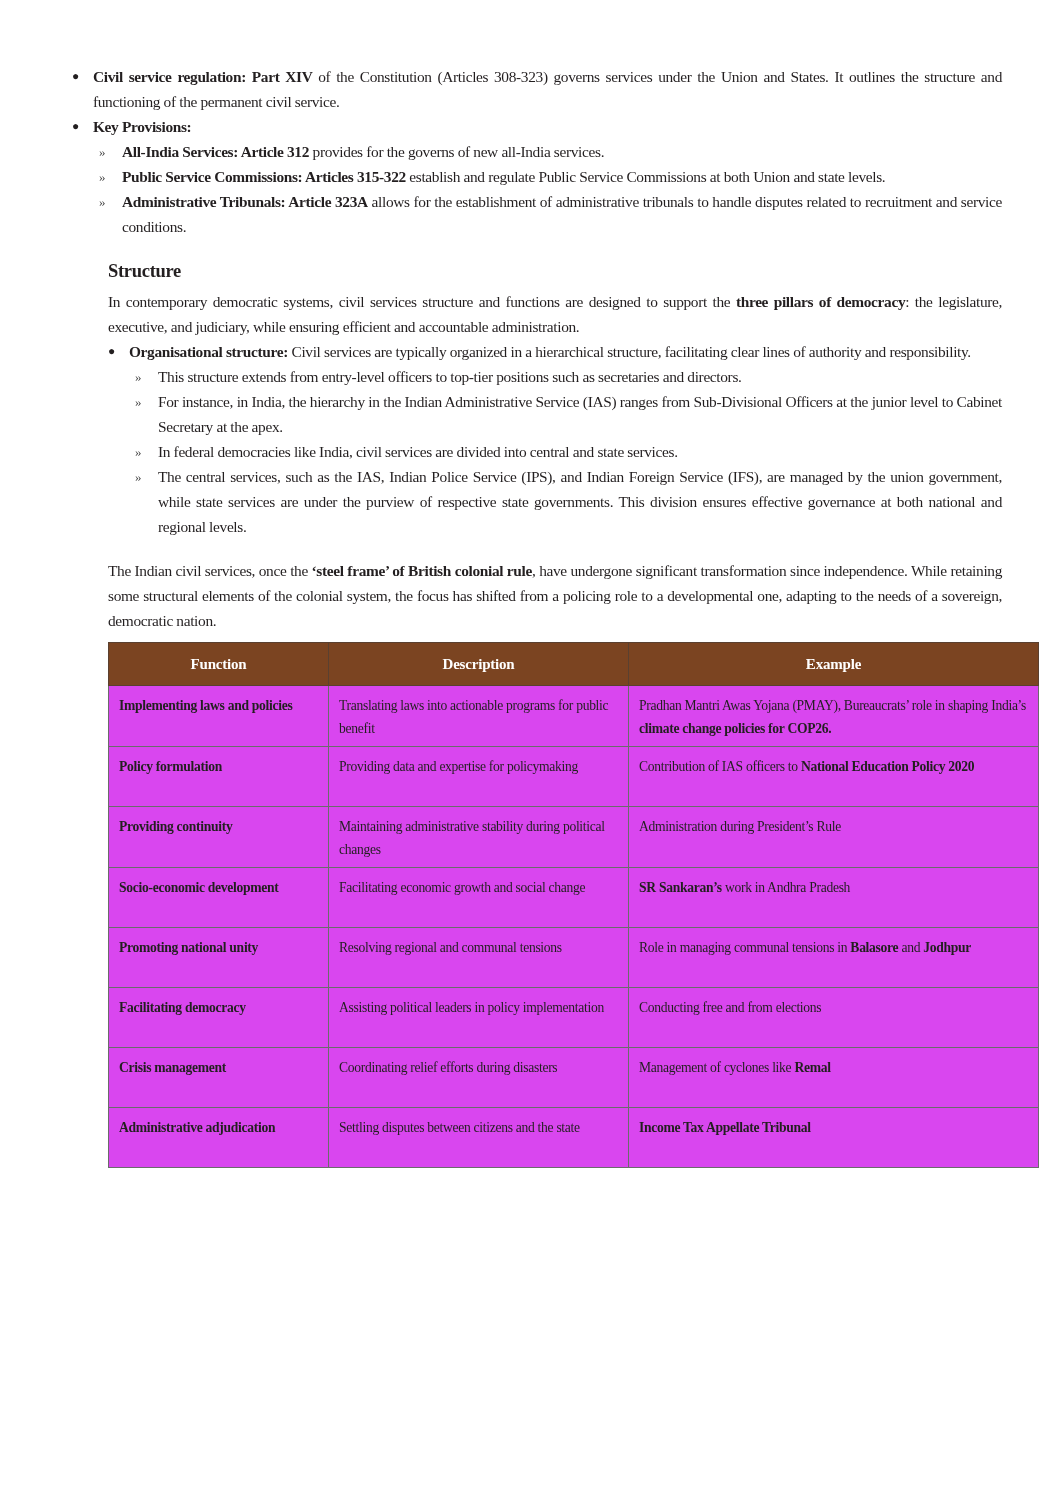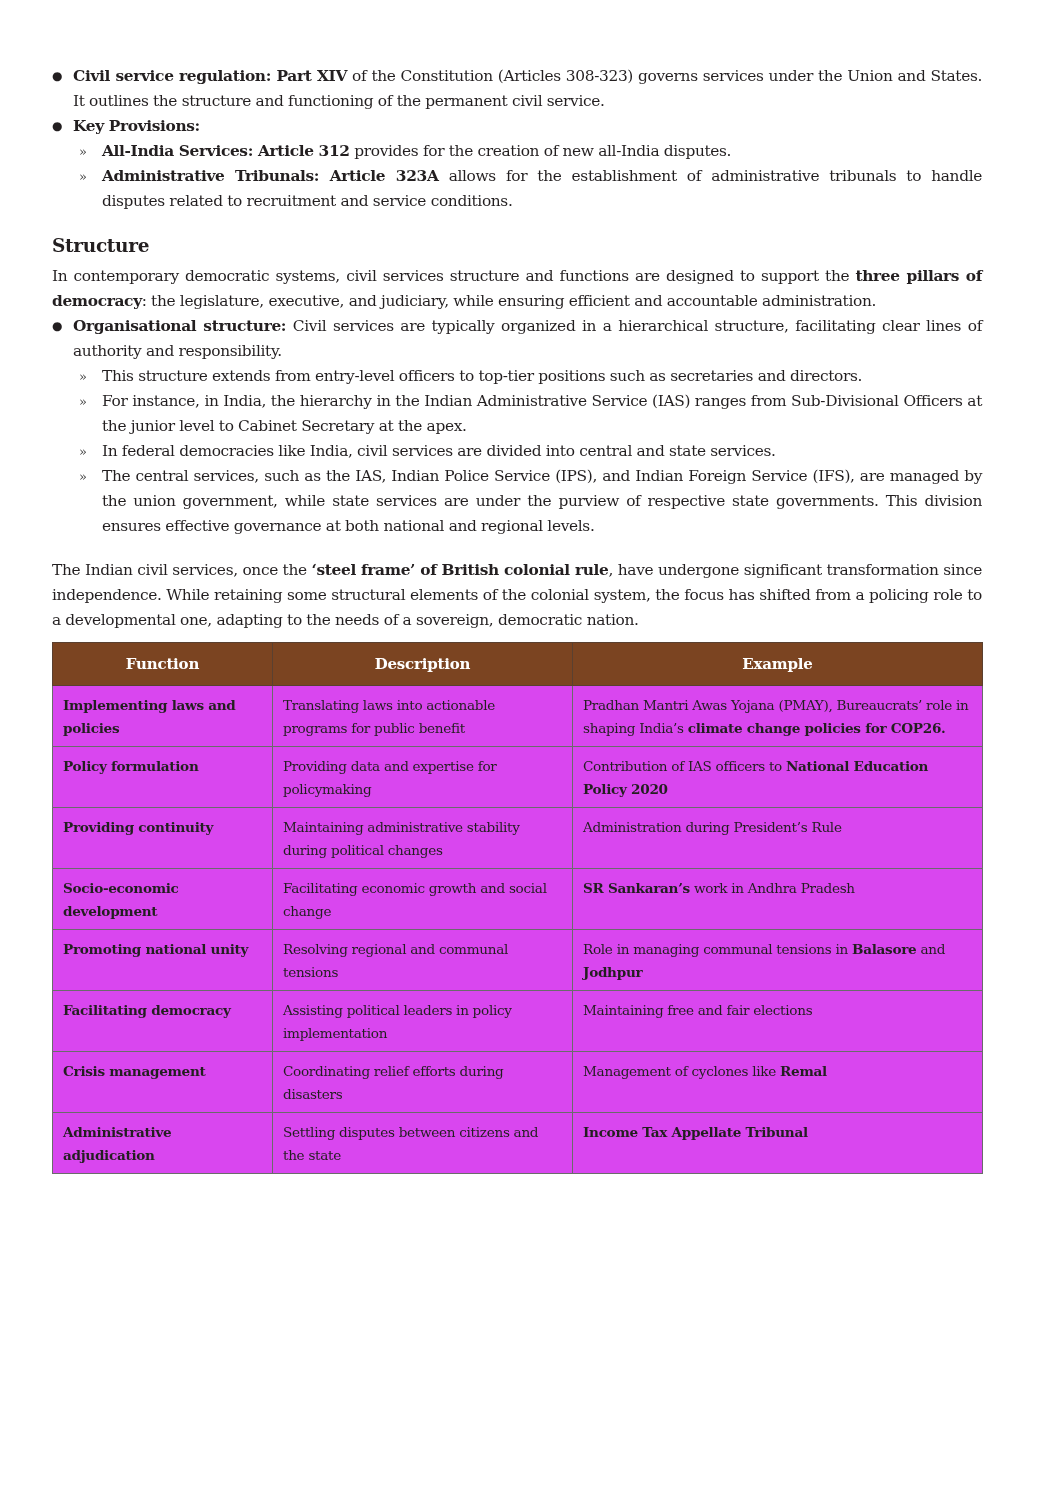--- a/index.html
+++ b/index.html
@@ -1,47 +1,48 @@
 <!DOCTYPE html>
 <html><head>
 <meta charset="utf-8">
 <style>
   html, body { margin: 0; padding: 0; background: #ffffff; }
   body { width: 1058px; height: 1497px; position: relative; overflow: hidden;
          font-family: "DejaVu Serif", "Liberation Serif", serif; color: #231f20; }
-  .page { position: absolute; left: 52px; top: 64px; width: 930px; }
+  .page { position: absolute; left: 72px; top: 64px; width: 930px; font-family: Liberation Serif, serif; }
   p, li { font-size: 15.4px; line-height: 25px; margin: 0; letter-spacing: -0.35px; }
   b { font-weight: bold; }
   ul { list-style: none; margin: 0; padding: 0; }
   .l1 > li { position: relative; padding-left: 21px; text-align: justify; }
   .l1 > li::before { content: "\25CF"; position: absolute; left: 0; top: 0; font-size: 12px; }
   .l2 { margin-top: 0; }
   .l2 > li { position: relative; padding-left: 29px; text-align: justify; }
   .l2 > li::before { content: "\00BB"; position: absolute; left: 6px; top: 0; font-size: 13px; color: #444; }
   h2 { font-size: 18.5px; font-weight: bold; margin: 0; line-height: 26px; letter-spacing: -0.3px; }
-  .sec { margin-top: 19px; }
+  .sec { margin-top: 19px; margin-left: 36px; }
   .intro { margin-top: 5px; text-align: justify; }
   table { border-collapse: collapse; width: 930px; margin-top: 9px; table-layout: fixed; border-radius: 26px; }
   th { background: #7b4421; color: #ffffff; font-size: 15px; font-weight: bold; height: 40px;
        border: 1px solid #5a4030; letter-spacing: -0.2px; }
   td { background: #d946ef; border: 1px solid #6b6b6b; vertical-align: top; font-size: 13.6px;
        line-height: 23px; padding: 8px 10px 6px 10px; height: 45px; letter-spacing: -0.3px; }
   td.fn { font-weight: bold; }
   col.c1 { width: 220px; } col.c2 { width: 300px; } col.c3 { width: 410px; }
 </style>
 </head>
 <body>
 
 <div class="page">
 
   <ul class="l1">
     <li><b>Civil service regulation: Part XIV</b><span> of the Constitution (Articles 308-323) governs services under the Union and States. It outlines the structure and functioning of the permanent civil service.</span></li>
     <li><b>Key Provisions:</b>
       <ul class="l2">
-        <li><b>All-India Services:  Article 312</b><span> provides for the creation of new all-India disputes.</span></li>
+        <li><b>All-India Services:  Article 312</b><span> provides for the governs of new all-India services.</span></li>
+        <li><b>Public Service Commissions: Articles 315-322</b><span> establish and regulate Public Service Commissions at both Union and state levels.</span></li>
         <li><b>Administrative Tribunals: Article 323A</b><span> allows for the establishment of administrative tribunals to handle disputes related to recruitment and service conditions.</span></li>
       </ul>
     </li>
   </ul>
 
   <div class="sec">
     <h2>Structure</h2>
     <p class="intro"><span>In contemporary democratic systems, civil services structure and functions are designed to support the </span><b>three pillars of democracy</b><span>: the legislature, executive, and judiciary, while ensuring efficient and accountable administration.</span></p>
     <ul class="l1">
       <li><b>Organisational structure:</b><span> Civil services are typically organized in a hierarchical structure, facilitating clear lines of authority and responsibility.</span>
@@ -93,21 +94,21 @@
     <td><span></span><b>SR Sankaran’s</b><span> work in Andhra Pradesh</span><b></b></td>
   </tr>
           <tr>
     <td class="fn"><span>Promoting national unity</span></td>
     <td><span>Resolving regional and communal tensions</span></td>
     <td><span>Role in managing communal tensions in </span><b>Balasore</b><span> and </span><b>Jodhpur</b></td>
   </tr>
           <tr>
     <td class="fn"><span>Facilitating democracy</span></td>
     <td><span>Assisting political leaders in policy implementation</span></td>
-    <td><span>Maintaining free and fair elections</span><b></b><span></span><b></b></td>
+    <td><span>Conducting free and from elections</span><b></b><span></span><b></b></td>
   </tr>
           <tr>
     <td class="fn"><span>Crisis management</span></td>
     <td><span>Coordinating relief efforts during disasters</span></td>
     <td><span>Management of cyclones like </span><b>Remal</b><span></span><b></b></td>
   </tr>
           <tr>
     <td class="fn"><span>Administrative adjudication</span></td>
     <td><span>Settling disputes between citizens and the state</span></td>
     <td><span></span><b>Income Tax Appellate Tribunal</b><span></span><b></b></td>

